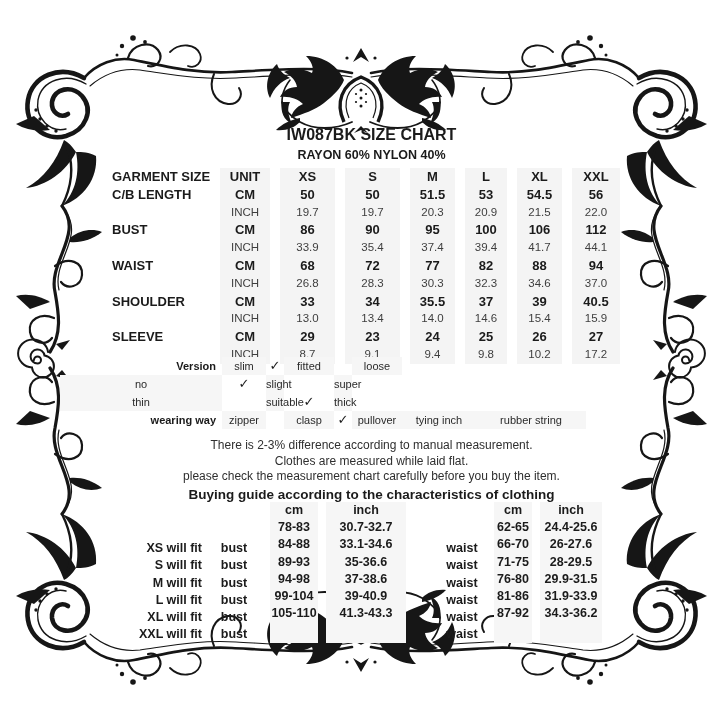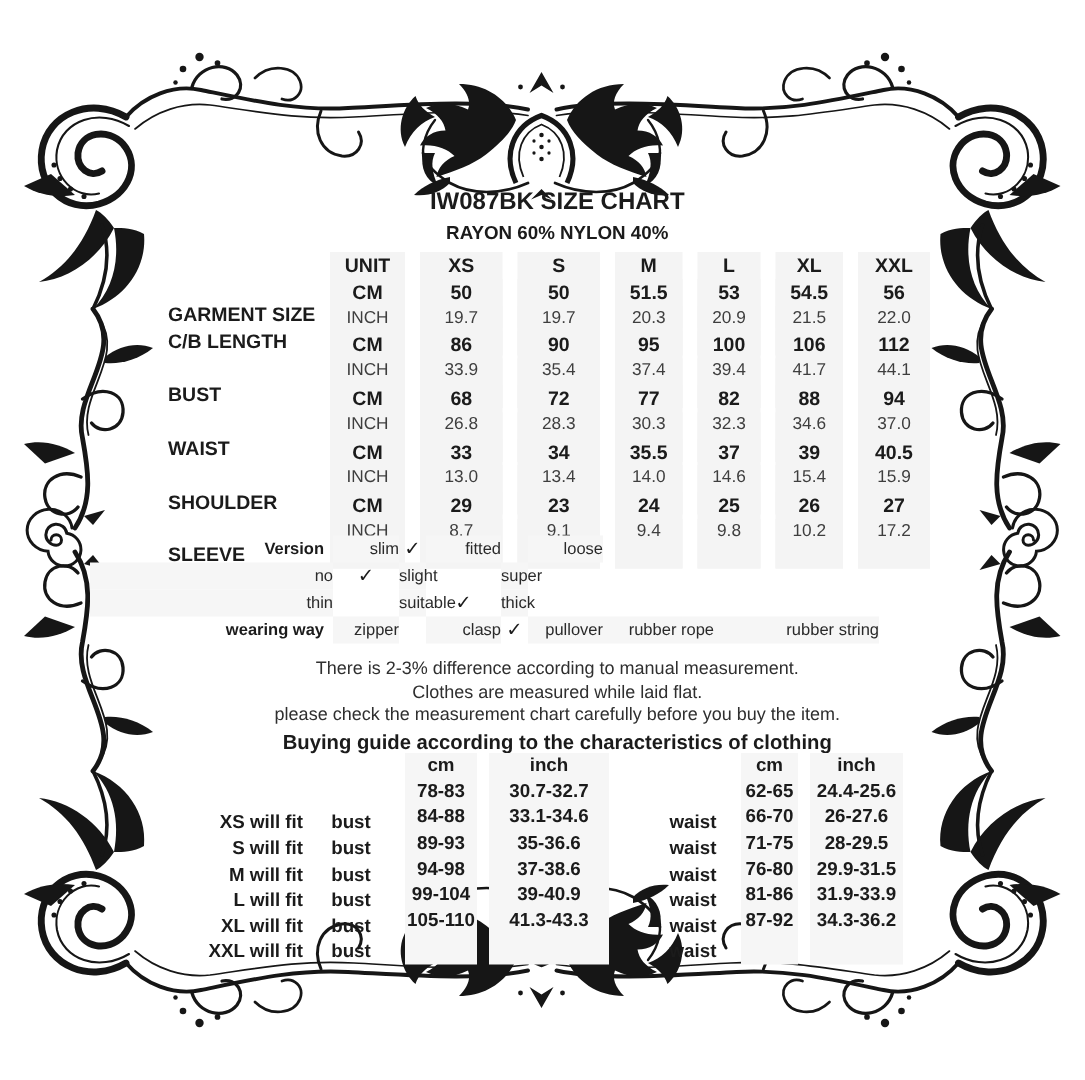--- a/index.html
+++ b/index.html
@@ -29,38 +29,38 @@
   .st-row {
     display: grid;
     grid-template-columns: 115px 60px 65px 65px 55px 52px 55px 58px;
     height: 17.8px;
   }
   .st-row span {
     display: block; text-align: center;
     line-height: 17.8px; font-size: 13px; font-weight: 700;
     white-space: nowrap;
   }
-  .st-row .st-label { text-align: left; padding-left: 12px; margin-top: 33px; }
+  .st-row .st-label { text-align: left; padding-left: 12px; }
   .st-row.inch span { font-weight: 400; font-size: 11.5px; color: #3e3e3e; }
   .sh { background: #f4f4f4; margin: 0 5px; }
 
   
   .attr { position: absolute; left: 60px; top: 357px; z-index: 2; }
   .attr-row {
     display: grid;
     grid-template-columns: 162px 44px 18px 50px 18px 50px 74px 110px;
     height: 18px;
   }
   .attr-row span {
     display: block; text-align: center;
     line-height: 18px; font-size: 11px; white-space: nowrap; color: #2a2a2a;
   }
   .attr-row .attr-label { text-align: right; padding-right: 6px; font-weight: 700; color: #1b1b1b; }
   .attr-row .chk { font-size: 13px; color: #1b1b1b; }
-  .attr-row .av { background: #f6f6f6; text-align: right; }
+  .attr-row .av { background: #f6f6f6; }
 
   
   .notes { position: absolute; left: 10px; top: 438px; width: 723px; text-align: center; z-index: 2; }
   .notes .nl { font-size: 12px; line-height: 15.6px; color: #2f2f2f; }
   .notes .bg-title { font-size: 13.5px; font-weight: 700; line-height: 19px; color: #1b1b1b; }
 
   
   .guide { position: absolute; left: 130px; top: 502px; z-index: 2; }
   .g-row {
     display: grid;
@@ -331,21 +331,21 @@
       <span></span>
       <span></span>
     </div>
     <div class="attr-row">
       <span class="attr-label">wearing way</span>
       <span class="av">zipper</span>
       <span></span>
       <span class="av">clasp</span>
       <span class="chk">✓</span>
       <span class="av">pullover</span>
-      <span class="av">rubber rope</span>
+      <span class="av">tying inch</span>
       <span class="av">rubber string</span>
     </div>
   </div>
 
   <div class="notes">
     <div class="nl">There is 2-3% difference according to manual measurement.</div>
     <div class="nl">Clothes are measured while laid flat.</div>
     <div class="nl">please check the measurement chart carefully before you buy the item.</div>
     <div class="bg-title">Buying guide according to the characteristics of clothing</div>
   </div>

